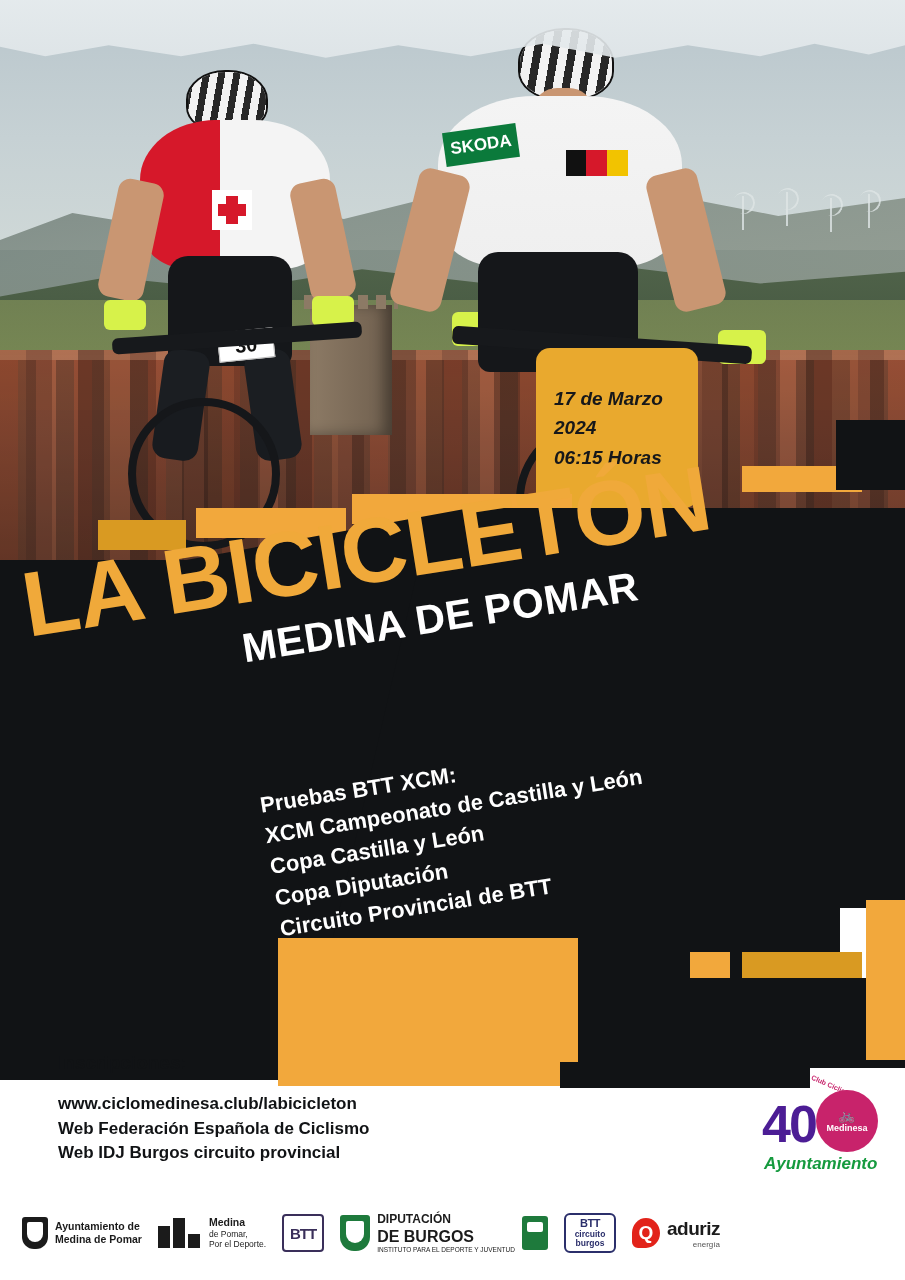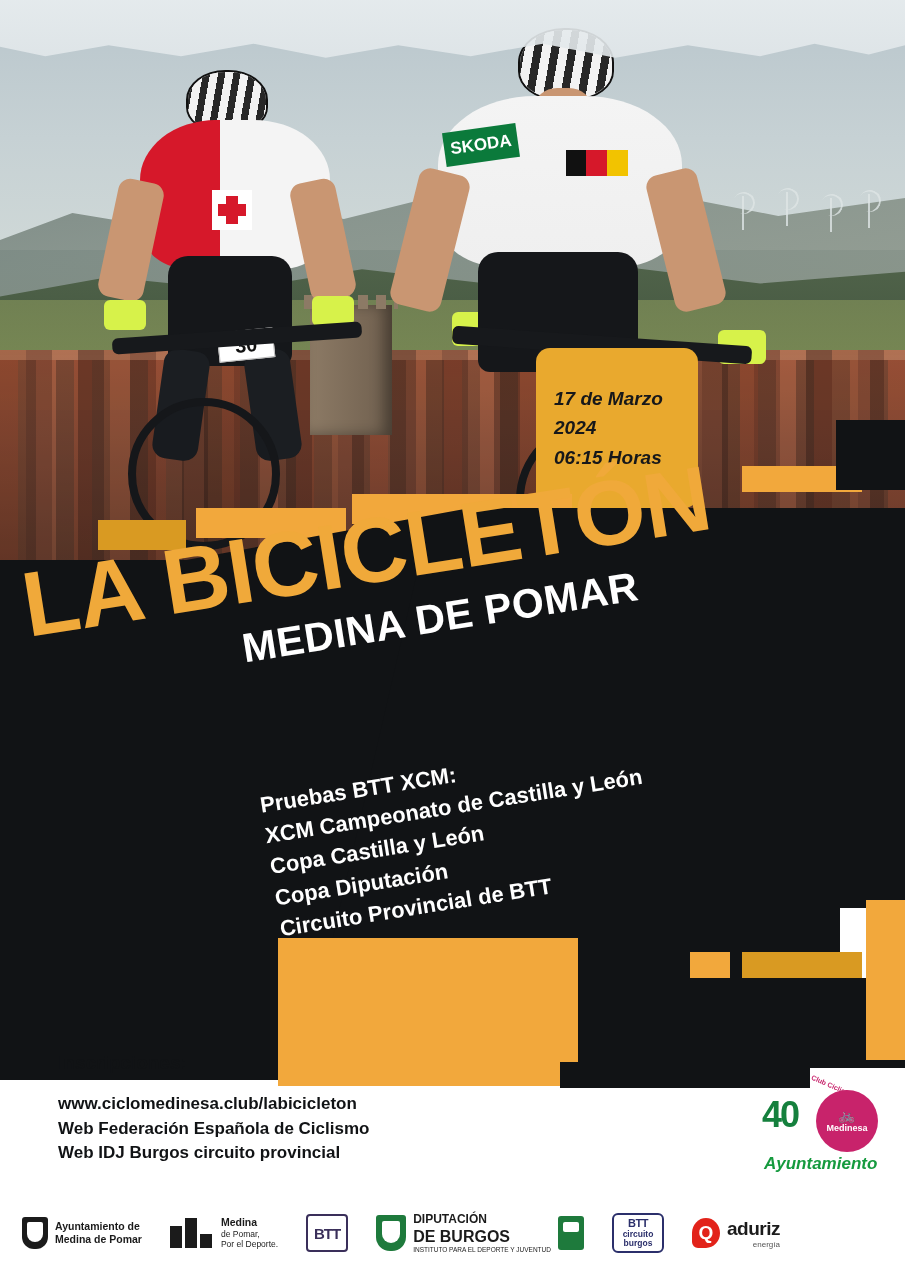--- a/index.html
+++ b/index.html
@@ -167,42 +167,42 @@
     color:#111315; font-size:19px; font-weight:bold;
   }
   .insc-lines {
     position:absolute; left:58px; top:1092px;
     color:#111315; font-size:17px; font-weight:bold; line-height:1.45;
   }
 
   
   .aniv { position:absolute; left:760px; top:1088px; width:120px; height:92px; }
   .aniv .num {
-    position:absolute; left:2px; top:6px; font-size:36px; font-weight:bold; color:#15803d;
+    position:absolute; left:2px; top:6px; font-size:52px; font-weight:bold; color:#4c1d95;
     letter-spacing:-2px;
   }
   .aniv .circle {
     position:absolute; left:56px; top:2px; width:62px; height:62px; border-radius:50%;
     background:#c8236b; color:#fff; display:flex; align-items:center; justify-content:center;
     flex-direction:column; font-size:9px; font-weight:bold; line-height:1.1;
   }
   .aniv .circle .glyph { font-size:14px; }
   .aniv .word {
     position:absolute; left:4px; top:66px; font-size:17px; color:#159a3e; font-weight:bold;
     font-style:italic;
   }
   .aniv .arcword {
     position:absolute; left:50px; top:-6px; font-size:7px; color:#c8236b; font-weight:bold;
     transform:rotate(24deg);
   }
 
   
   .sponsors {
     position:absolute; left:0; top:1186px; width:905px; height:94px;
-    display:flex; align-items:center; gap:28px; padding:0 22px;
+    display:flex; align-items:center; gap:16px; padding:0 22px;
     background:#ffffff;
   }
   .sp { display:flex; align-items:center; gap:7px; }
   .sp-txt { font-size:10.5px; color:#1b1b1b; line-height:1.22; font-weight:bold; }
   .sp-txt .small { font-weight:normal; font-size:8.5px; }
 
   .shield {
     width:26px; height:32px; background:#1b1b1b; border-radius:3px 3px 12px 12px;
     position:relative;
   }

